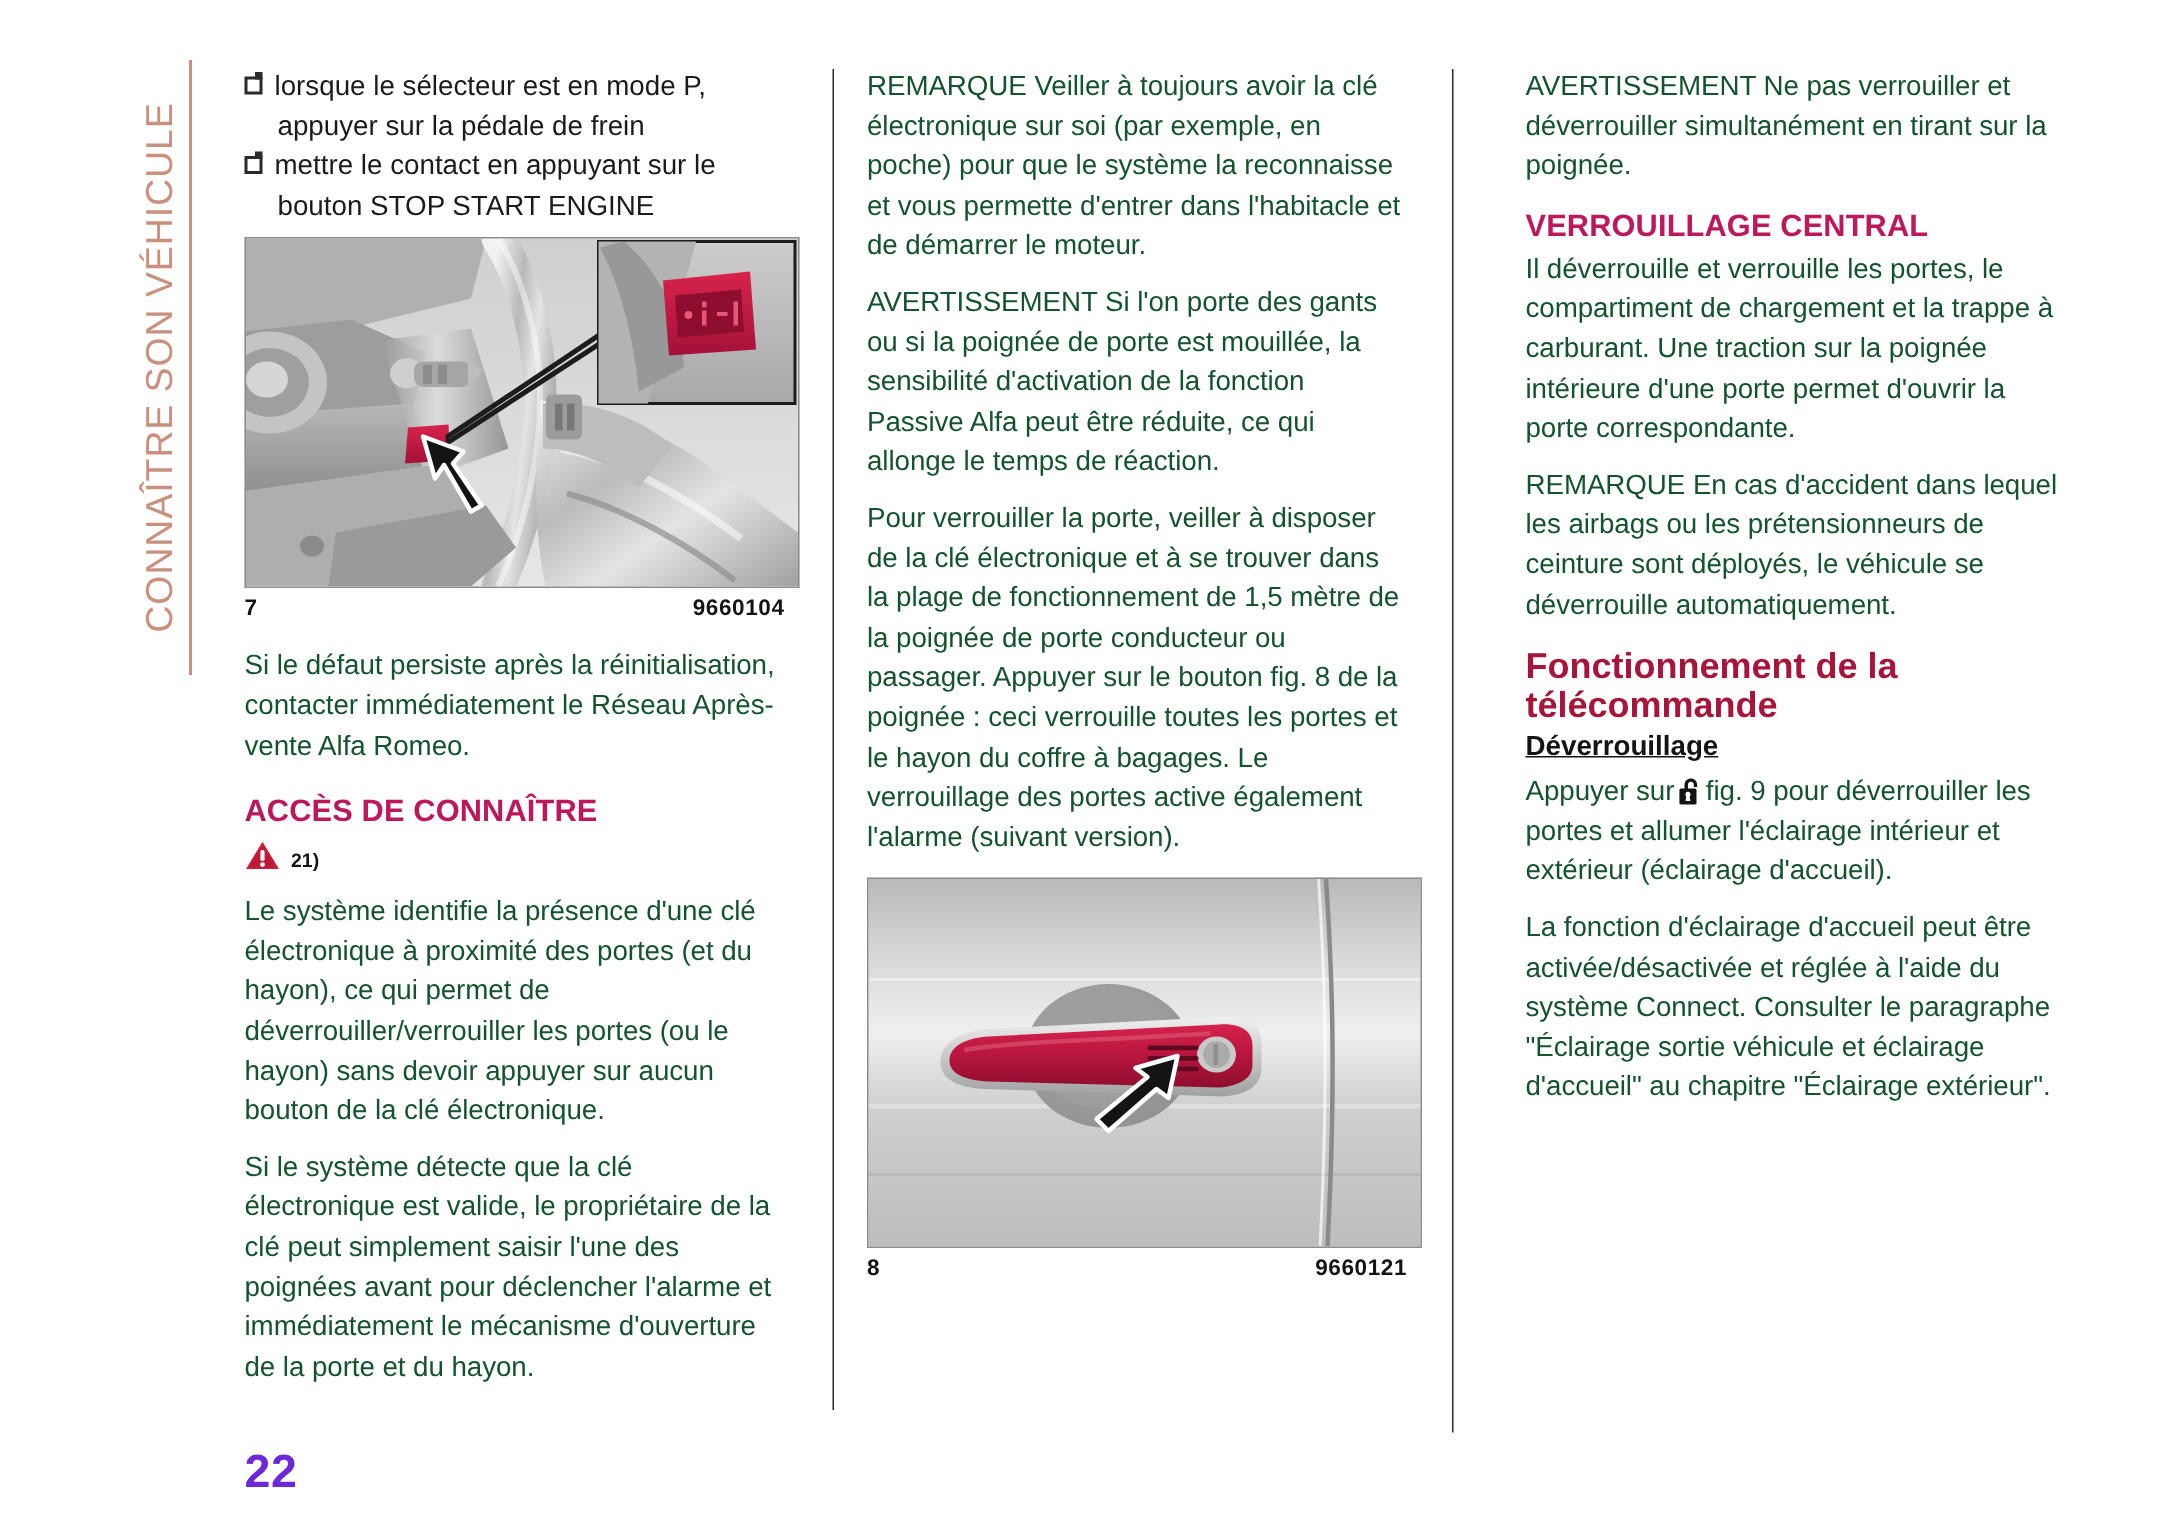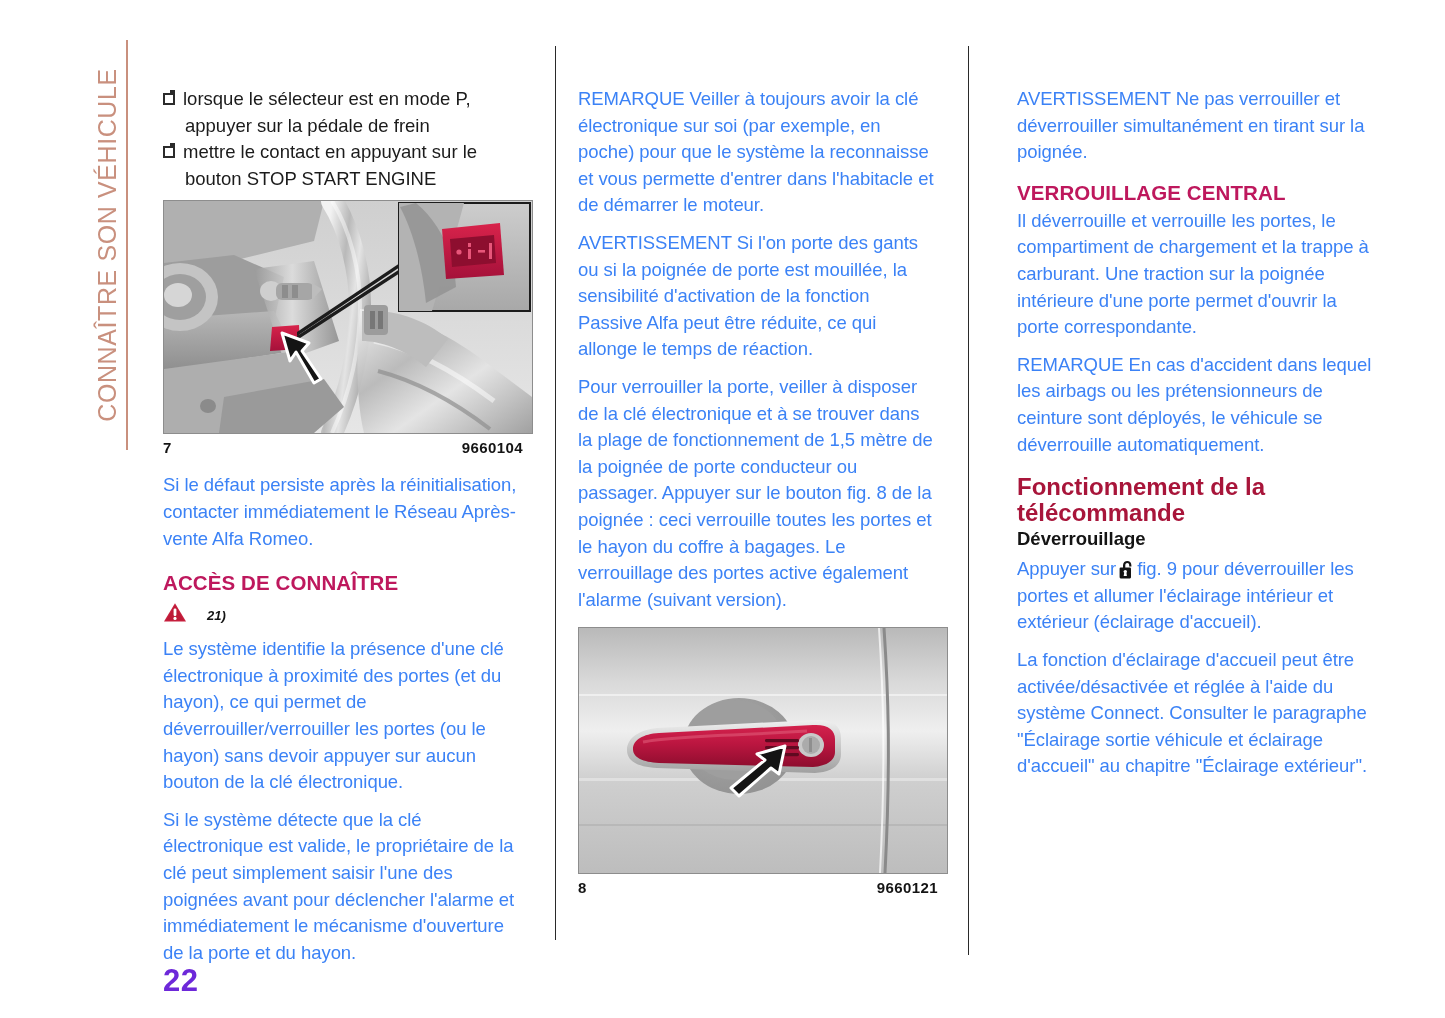--- a/index.html
+++ b/index.html
@@ -51,40 +51,39 @@
     color: #c9907e;
     font-family: "Liberation Sans", sans-serif;
     font-weight: 400;
   }
 
   
   .col {
     position: absolute;
     top: 44px;
     width: 360px;
-    margin-top: 42px;
   }
   #col1 { left: 163px; }
   #col2 { left: 578px; }
   #col3 { left: 1017px; }
 
   .col-divider {
     position: absolute;
     width: 1px;
     background: #2a2a2a;
   }
   #div1 { left: 555px; top: 46px; height: 894px; }
   #div2 { left: 968px; top: 46px; height: 909px; }
 
   
   p.body {
     margin: 0 0 11px 0;
     font-size: 18.5px;
     line-height: 26.6px;
-    color: #3b82f6;
+    color: #14532d;
     font-weight: 400;
     letter-spacing: -0.05px;
   }
 
   .bullet-line {
     margin: 0;
     font-size: 18.5px;
     line-height: 26.6px;
     color: #1b1b1b;
     text-indent: -22px;
@@ -126,30 +125,30 @@
     line-height: 26px;
     font-weight: bold;
     color: #a8153a;
   }
   h3.sub-head-black {
     margin: 0 0 4px 0;
     font-size: 18.5px;
     line-height: 26px;
     font-weight: bold;
     color: #141414;
+    text-decoration: underline;
   }
 
   
   .warn-row {
     display: flex;
     align-items: center;
-    gap: 20px;
+    gap: 7px;
     margin: 4px 0 12px 0;
     height: 24px;
-    font-style: italic;
   }
   .warn-ref {
     font-size: 13px;
     font-weight: bold;
     color: #141414;
     position: relative;
     top: 3px;
   }
 
   

